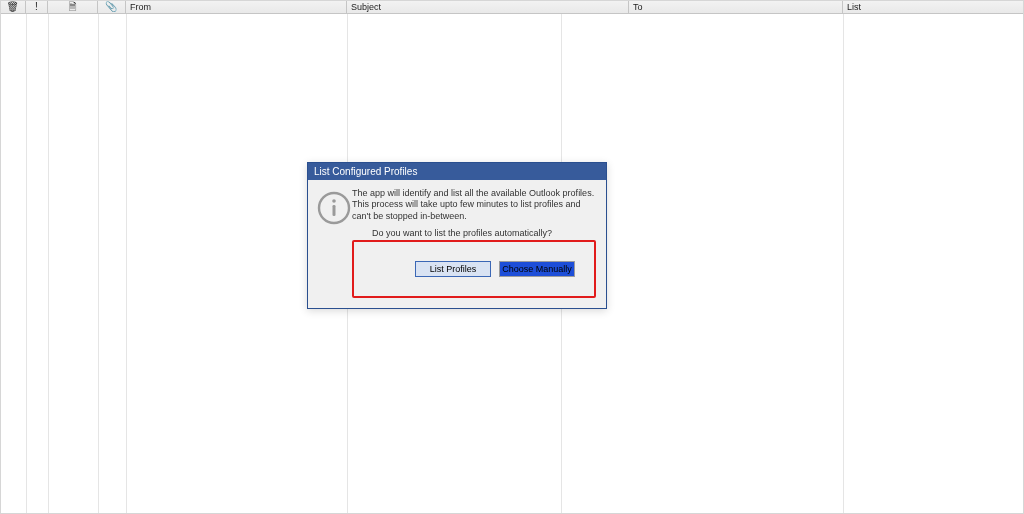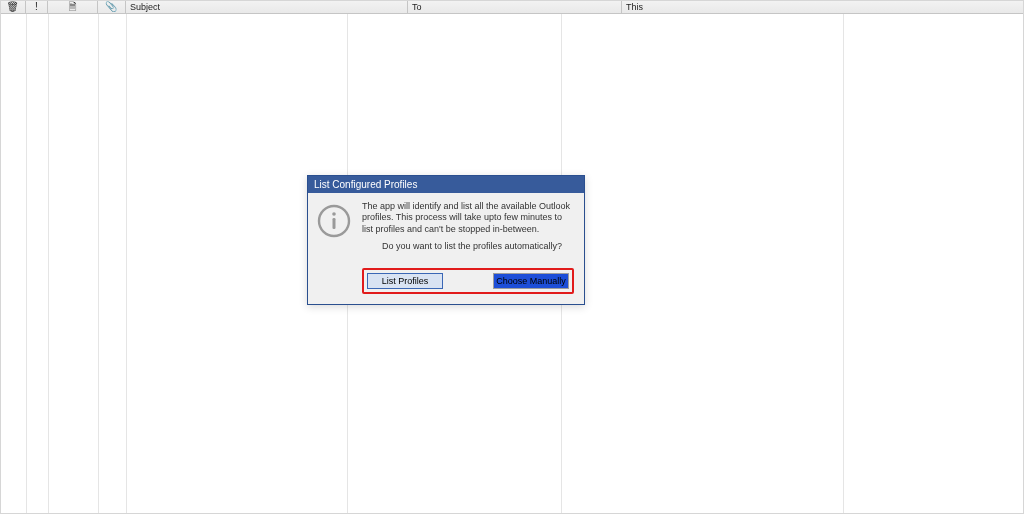--- a/index.html
+++ b/index.html
@@ -51,55 +51,55 @@
     top: 0;
     bottom: 0;
     width: 1px;
     background: #e5e5e5;
   }
 
   
   .dialog {
     position: absolute;
     left: 307px;
-    top: 175px;
-    width: 278px;
+    top: 162px;
+    width: 300px;
     border: 1px solid #2a4f8f;
     box-shadow: 0 2px 8px rgba(0,0,0,0.15);
     background: #f0f0f0;
   }
   .dialog-title {
     background: #375b9b;
     color: #fff;
     font-size: 10px;
     padding: 3px 6px;
   }
   .dialog-body {
     display: flex;
     padding: 8px 10px 10px 8px;
-    gap: 10px;
+    gap: 0;
     font-size: 9px;
     color: #333;
   }
   .info-icon {
     width: 36px;
     height: 36px;
     flex: 0 0 36px;
     margin-top: 2px;
   }
   .info-icon svg { width: 36px; height: 36px; display: block; }
   .dialog-text { flex: 1; }
   .dialog-text .line1 { line-height: 1.25; margin-bottom: 6px; }
-  .dialog-text .line2 { margin-bottom: 17px; padding-left: 20px; }
+  .dialog-text .line2 { margin-bottom: 2px; padding-left: 20px; }
 
   .button-row {
     display: flex;
     gap: 8px;
-    justify-content: space-between;
-    padding: 3px;
+    justify-content: flex-end;
+    padding: 19px;
     border: 2px solid #e11b1b;
     border-radius: 2px;
   }
   .dlg-btn {
     font-size: 9px;
     font-family: inherit;
     padding: 2px 0;
     width: 76px;
     text-align: center;
     background: #1d4ed8;
@@ -128,28 +128,31 @@
   </div>
   <div class="hcell icon" style="width:22px">
     <span>!</span>
   </div>
   <div class="hcell icon" style="width:50px">
     <span>🗎</span>
   </div>
   <div class="hcell icon" style="width:28px">
     <span>📎</span>
   </div>
+  <div class="hcell" style="width:221px">
+    <span>From</span>
+  </div>
   <div class="hcell" style="width:282px">
     <span>Subject</span>
   </div>
   <div class="hcell" style="width:214px">
     <span>To</span>
   </div>
   <div class="hcell" style="flex:1">
-    <span>This</span>
+    <span>List</span>
   </div>
 </div>
 
 <div class="grid-body">
   <div class="vline" style="left:26px"></div>
   <div class="vline" style="left:48px"></div>
   <div class="vline" style="left:98px"></div>
   <div class="vline" style="left:126px"></div>
   <div class="vline" style="left:347px"></div>
   <div class="vline" style="left:561px"></div>

